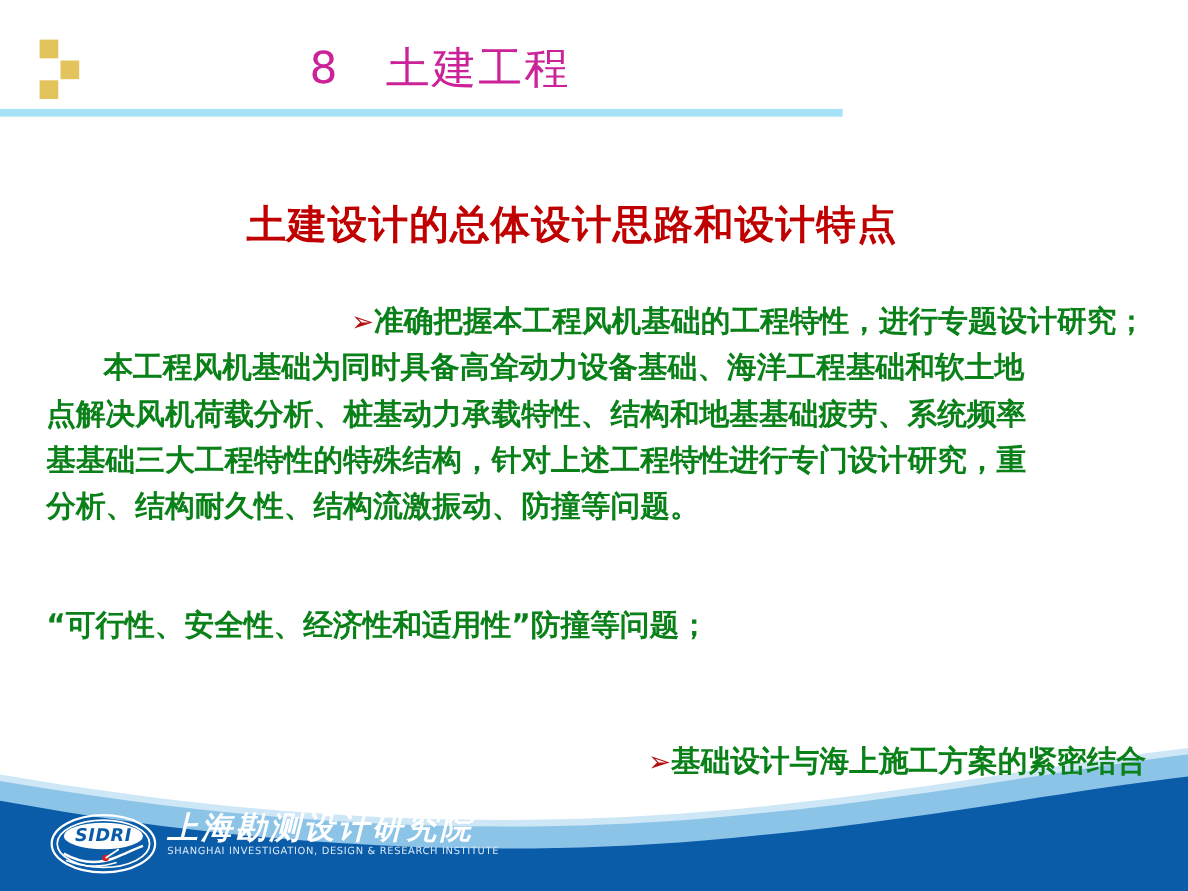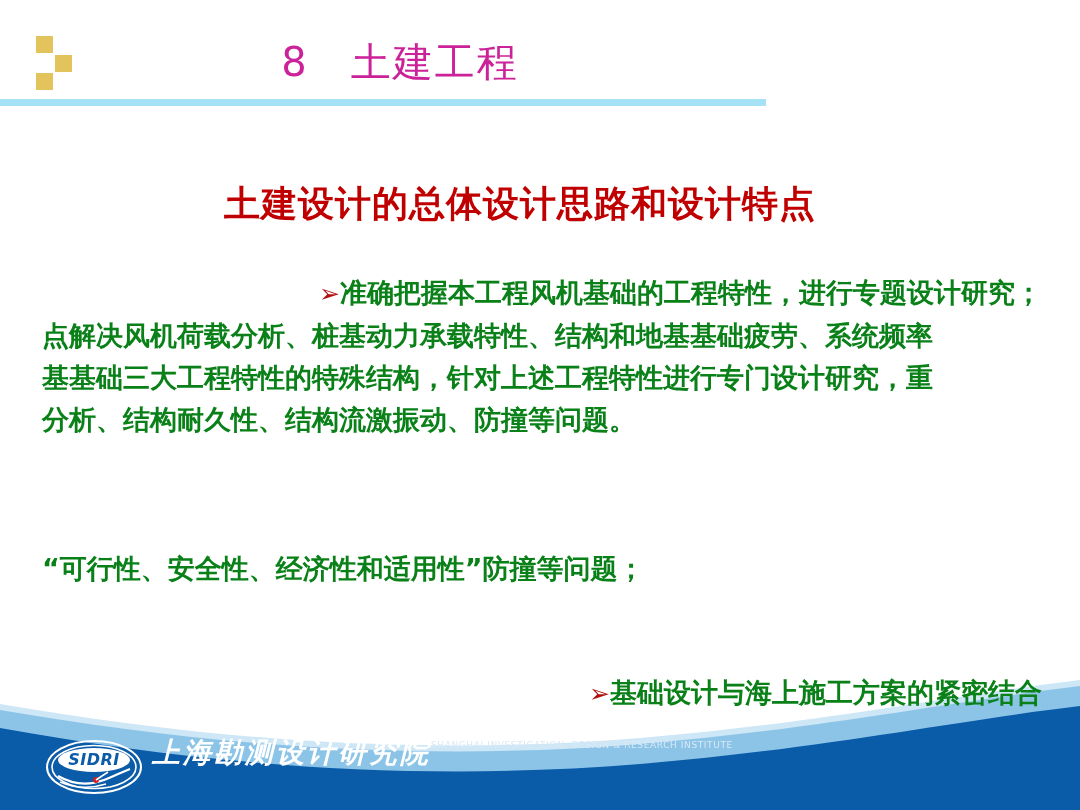--- a/index.html
+++ b/index.html
@@ -144,21 +144,21 @@
   }
   #logo-badge {
     position: relative;
     width: 100px;
     height: 58px;
     flex: none;
   }
   #logo-text-group {
     margin-left: 8px;
     display: flex;
-    flex-direction: row;
+    flex-direction: column;
     justify-content: center;
   }
   #logo-cn {
     font-size: 28px;
     font-weight: bold;
     color: #FFFFFF;
     letter-spacing: 3px;
     font-style: italic;
     line-height: 1.05;
     white-space: nowrap;
@@ -191,20 +191,21 @@
   </div>
 
   <div id="body-area">
 
     <div id="section-heading">土建设计的总体设计思路和设计特点</div>
 
     <div class="para-block" id="block-1">
       <div class="bullet-row">
         <span class="bullet-marker">➢</span><span class="bullet-text">准确把握本工程风机基础的工程特性，进行专题设计研究；</span>
       </div>
+      <div class="cont-line indent-1">本工程风机基础为同时具备高耸动力设备基础、海洋工程基础和软土地</div>
       <div class="cont-line">点解决风机荷载分析、桩基动力承载特性、结构和地基基础疲劳、系统频率</div>
       <div class="cont-line">基基础三大工程特性的特殊结构，针对上述工程特性进行专门设计研究，重</div>
       <div class="cont-line">分析、结构耐久性、结构流激振动、防撞等问题。</div>
     </div>
 
     <div class="para-block" id="block-2">
       <div class="cont-line">“可行性、安全性、经济性和适用性”防撞等问题；</div>
     </div>
 
     <div class="para-block" id="block-3">

